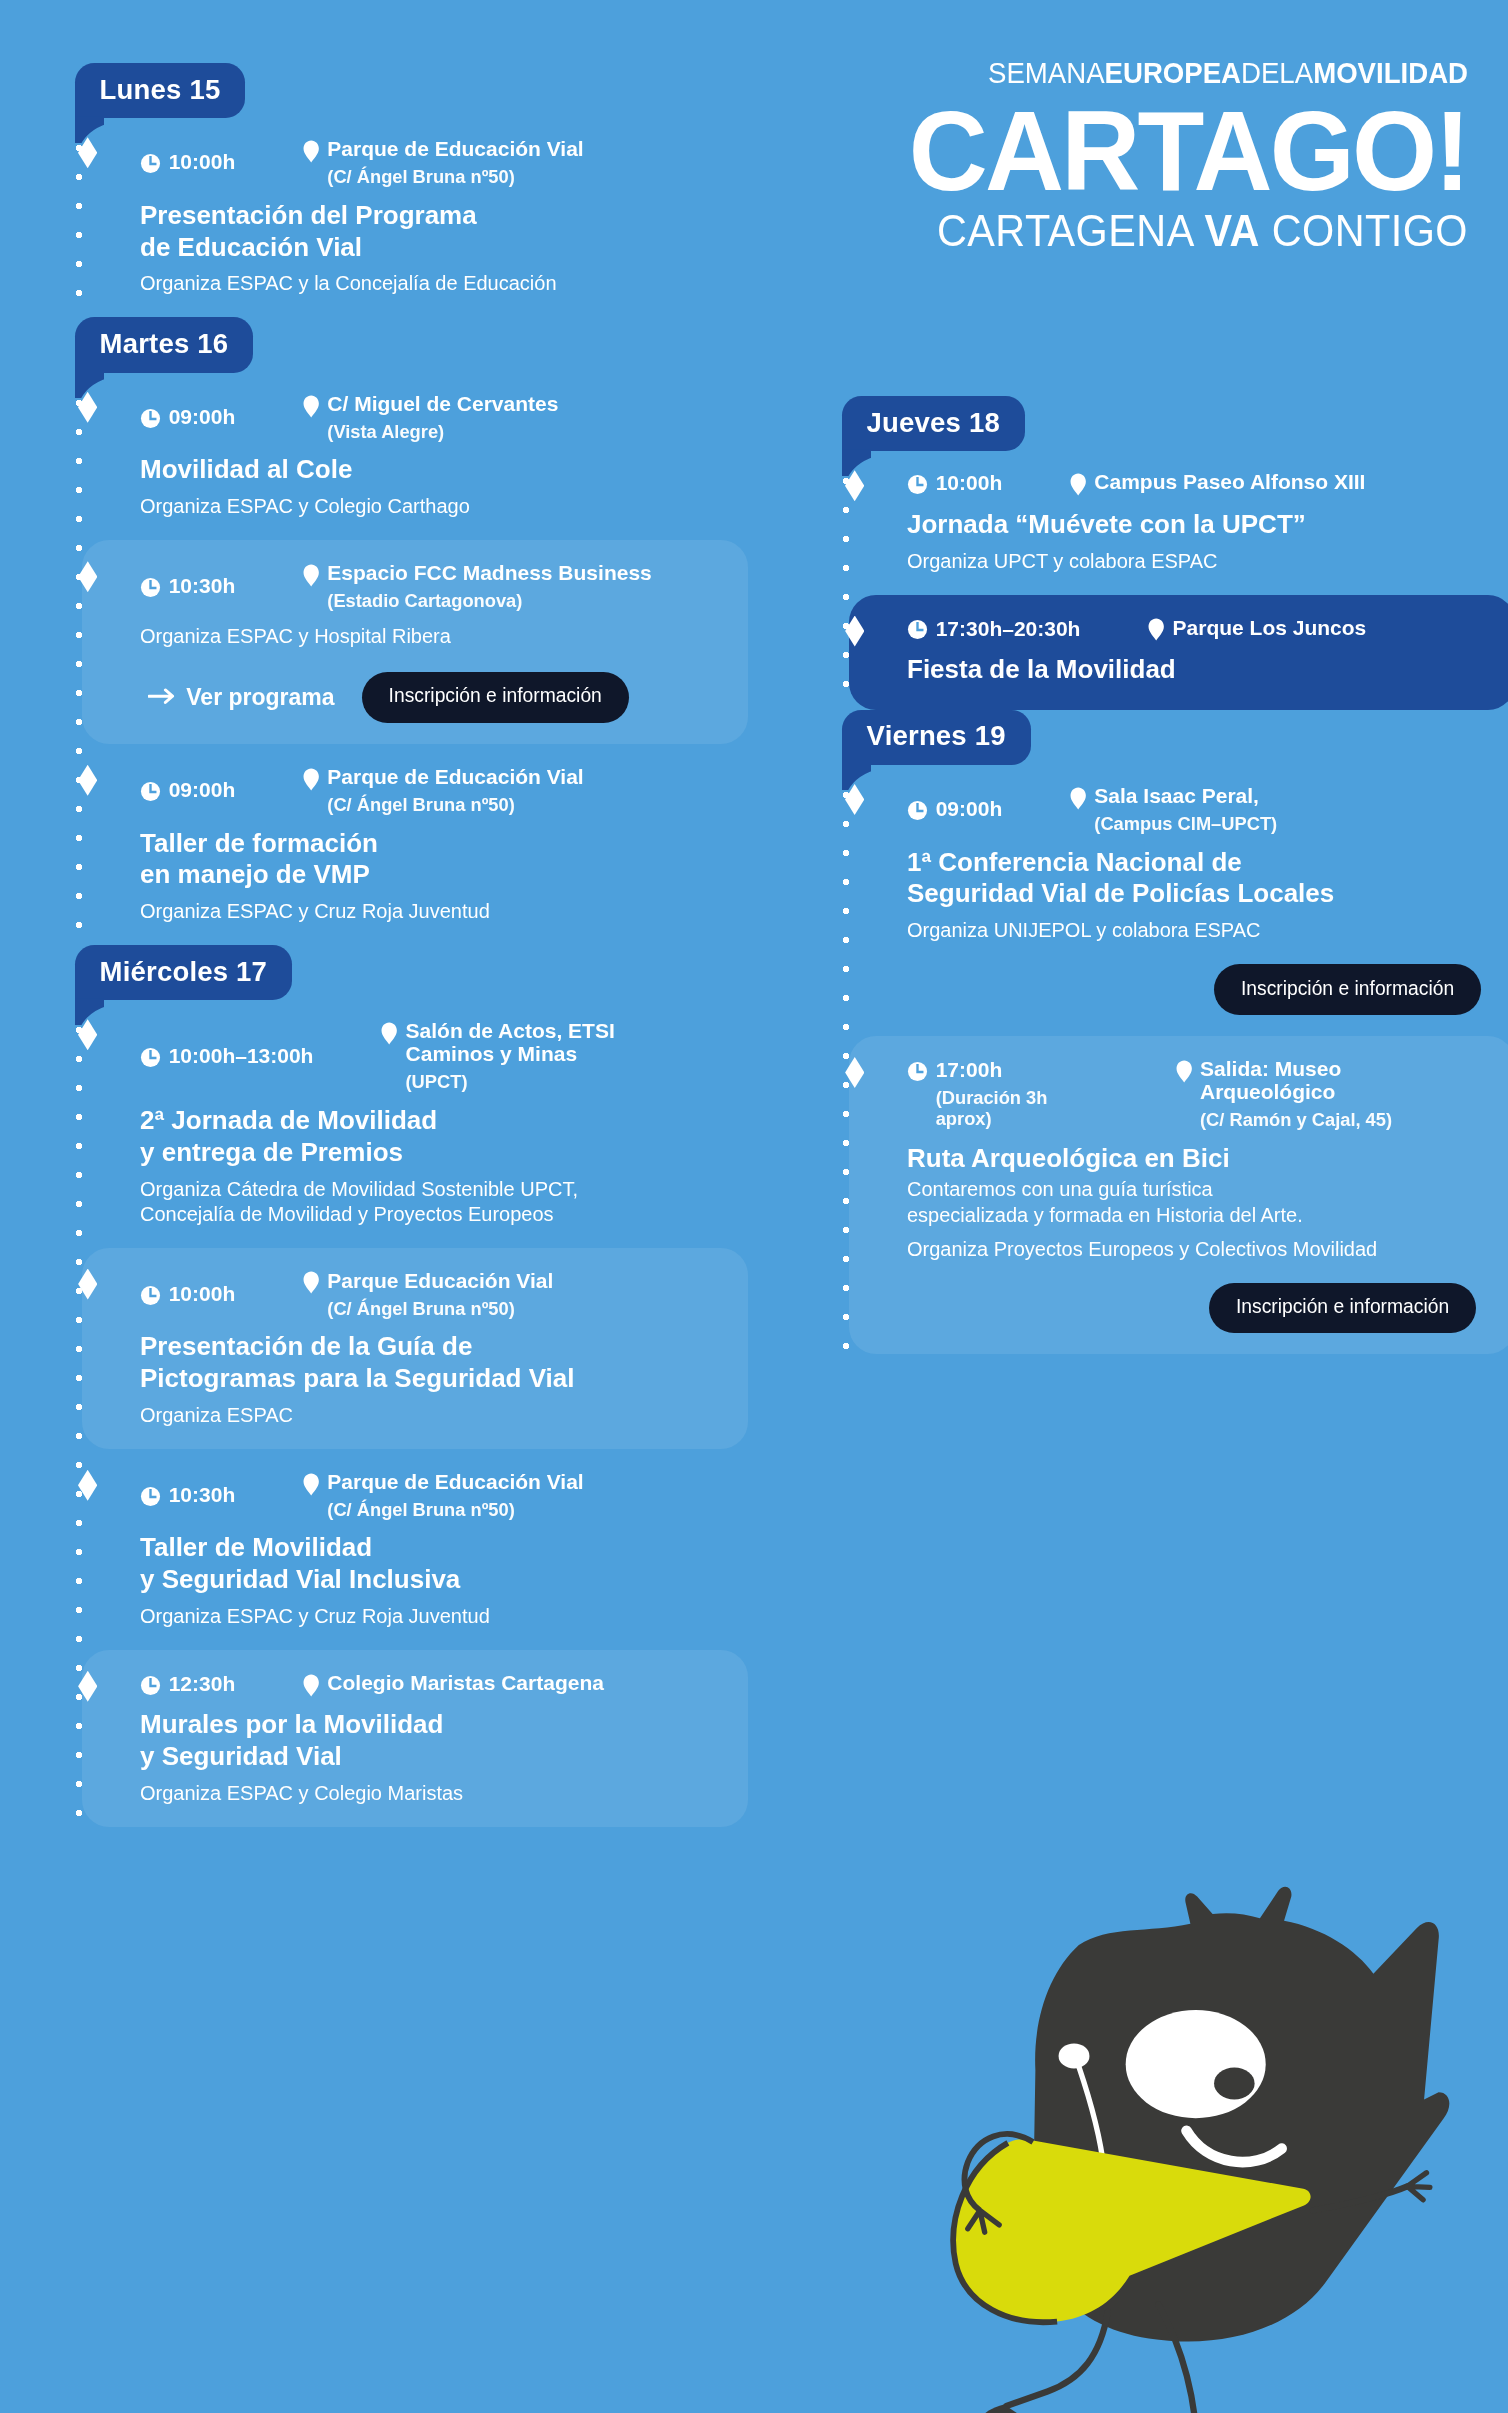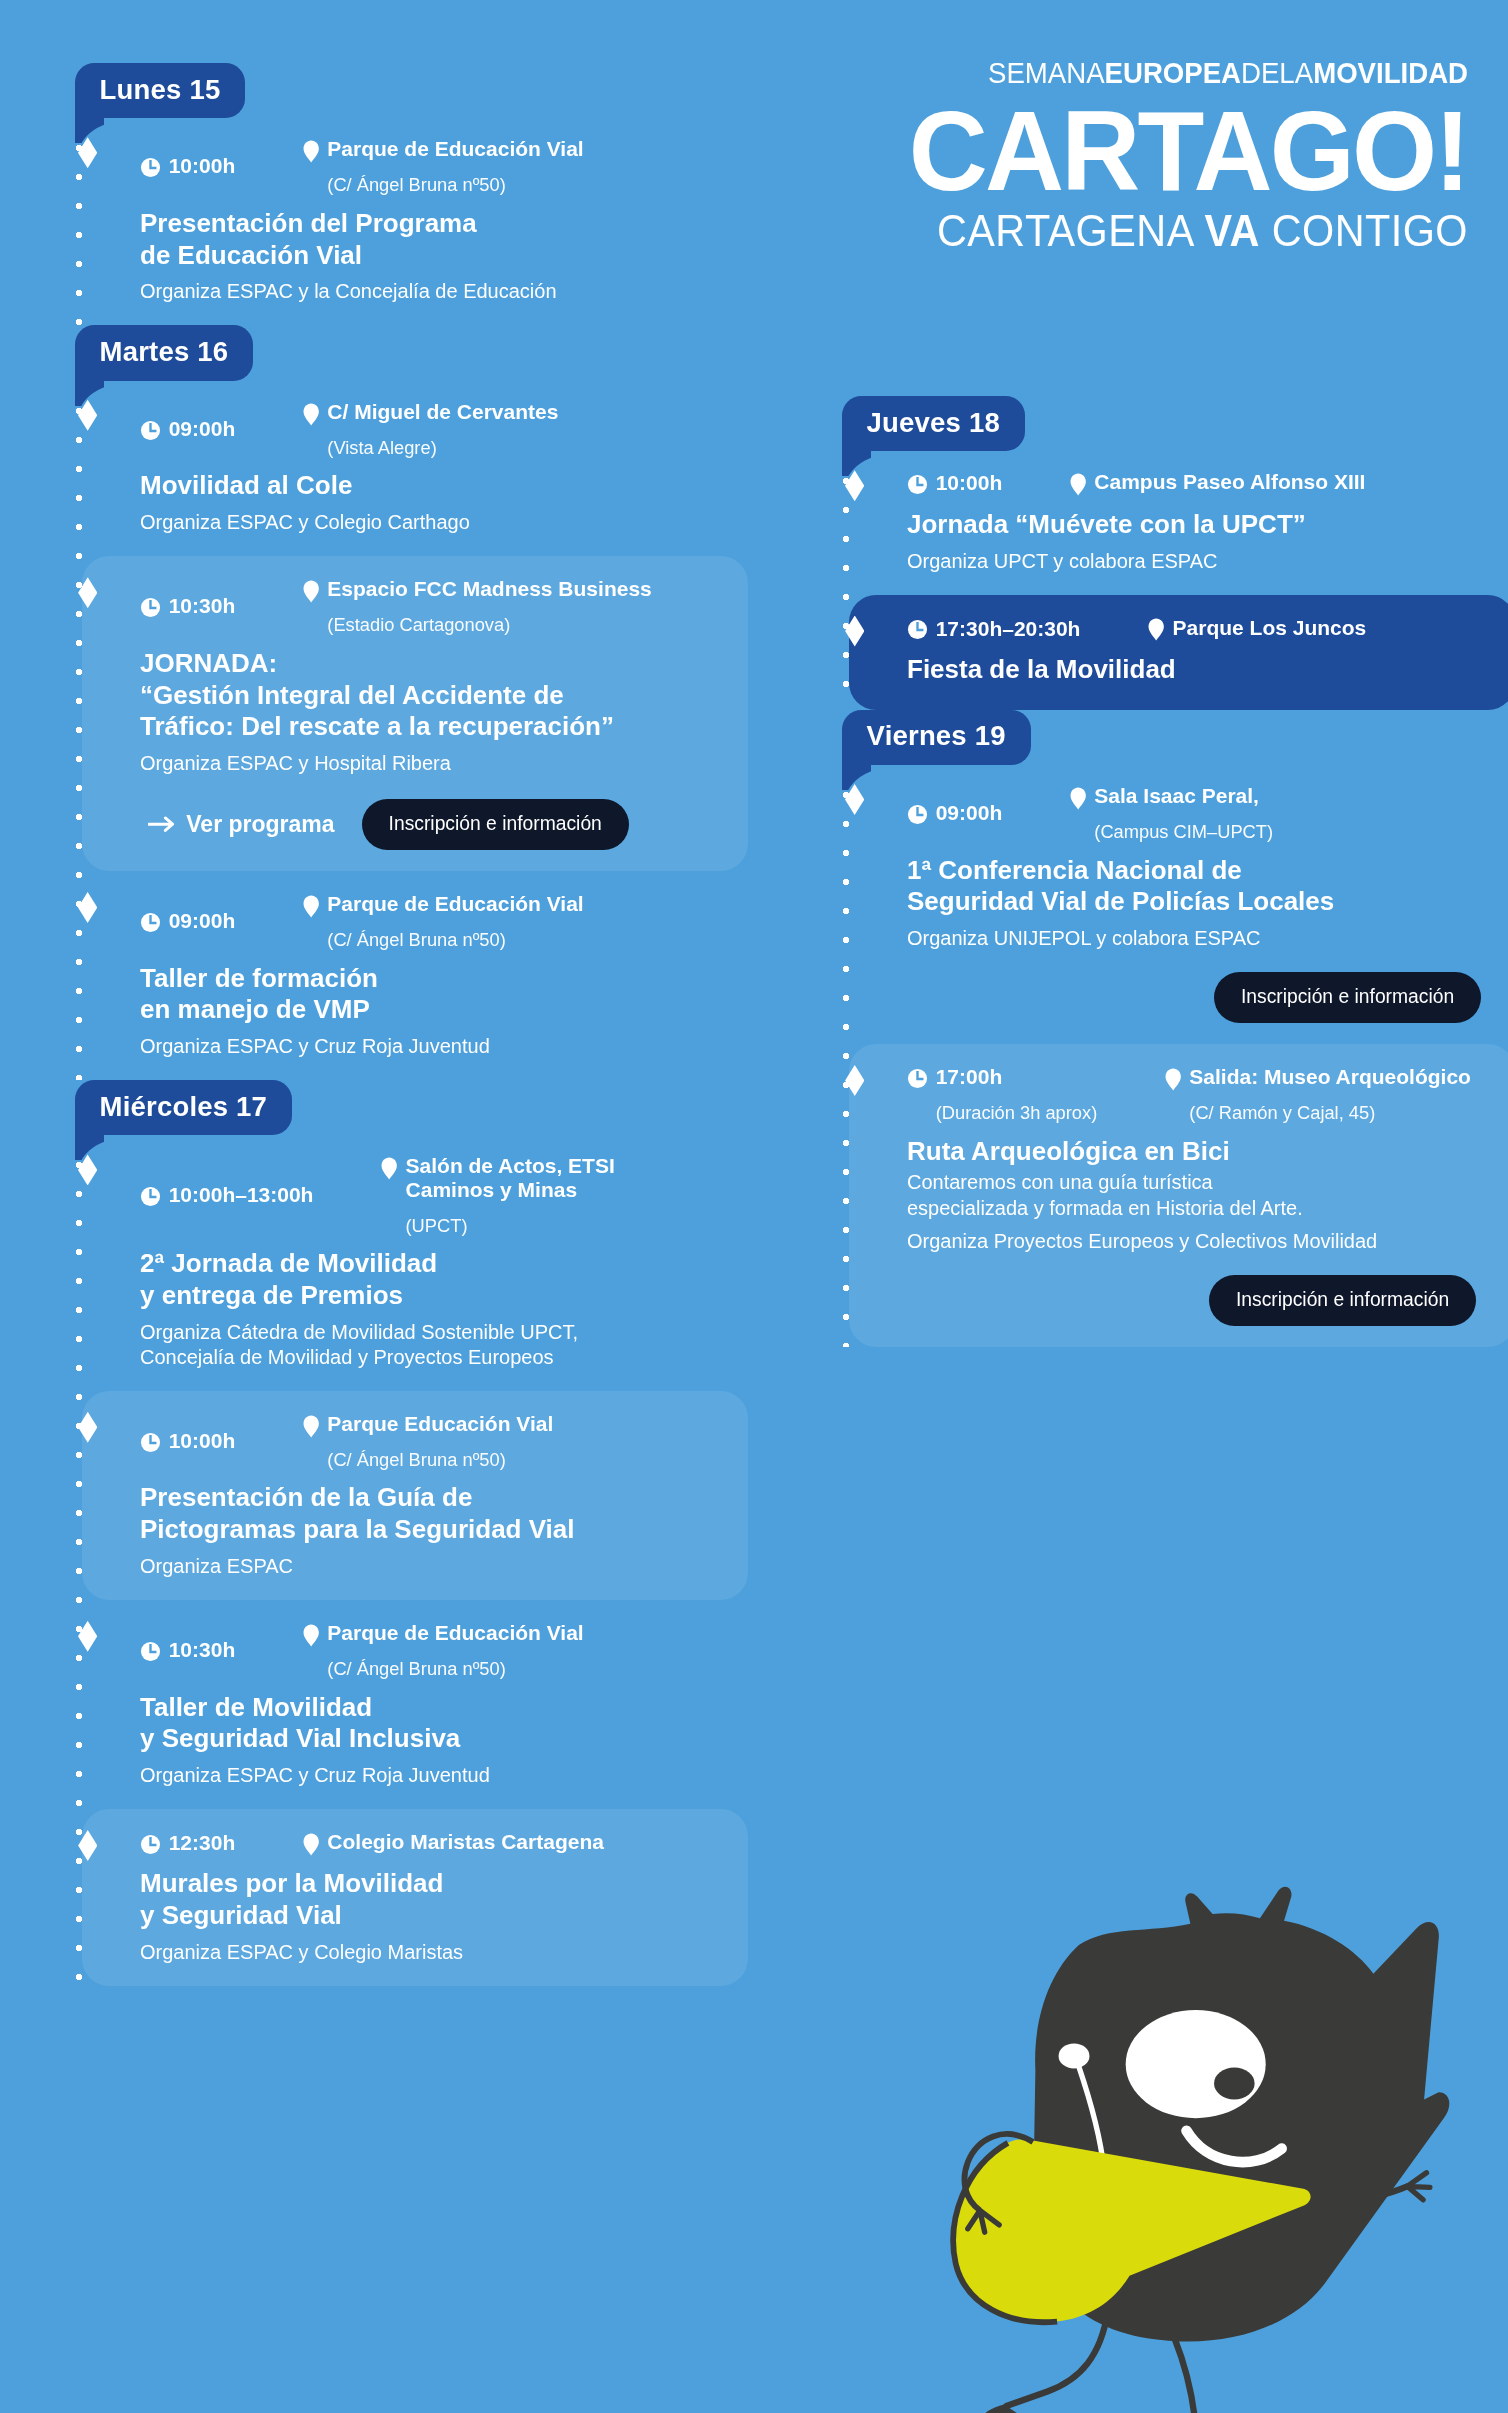--- a/index.html
+++ b/index.html
@@ -171,23 +171,23 @@
 
   .meta-main {
     font-size: 21px;
     font-weight: 800;
     line-height: 1.1;
     letter-spacing: 0px;
     white-space: normal;
   }
   .meta-sub {
     font-size: 18.3px;
-    font-weight: 400;
+    font-weight: 700;
     line-height: 1.15;
-    margin-top: 14px;
+    margin-top: 6px;
     opacity: 0.97;
   }
   .meta-place .meta-sub { text-align: left; }
 
   .ev-title {
     color: #ffffff;
     font-size: 26px;
     font-weight: 800;
     line-height: 1.22;
     letter-spacing: 0px;
@@ -344,23 +344,20 @@
     <svg width="16.4" height="23" viewBox="0 0 34 48">
       <path d="M17 1 C8 1 1 8.5 1 18 C1 29 13 40 17 47 C21 40 33 29 33 18 C33 8.5 26 1 17 1 Z" fill="#ffffff"></path>
     </svg>
                 </span>
         <div>
           <div class="meta-main">Espacio FCC Madness Business</div>
           <div class="meta-sub">(Estadio Cartagonova)</div>
         </div>
       </div>
     </div>
-            <div class="ev-title">JORNADA:
-“Gestión Integral del Accidente de
-Tráfico: Del rescate a la recuperación”</div>
             <div class="ev-org">Organiza ESPAC y Hospital Ribera</div>
             <div class="actions">
               <div class="link-btn">
                 <span class="arrow">
     <svg width="27" height="16.4" viewBox="0 0 56 34">
       <path d="M2 17 L50 17 M36 4 L51 17 L36 30" stroke="#ffffff" stroke-width="6" fill="none" stroke-linecap="round" stroke-linejoin="round"></path>
     </svg></span>
                 <span>Ver programa</span>
               </div>
               <div class="pill-btn"><span>Inscripción e información</span></div>

